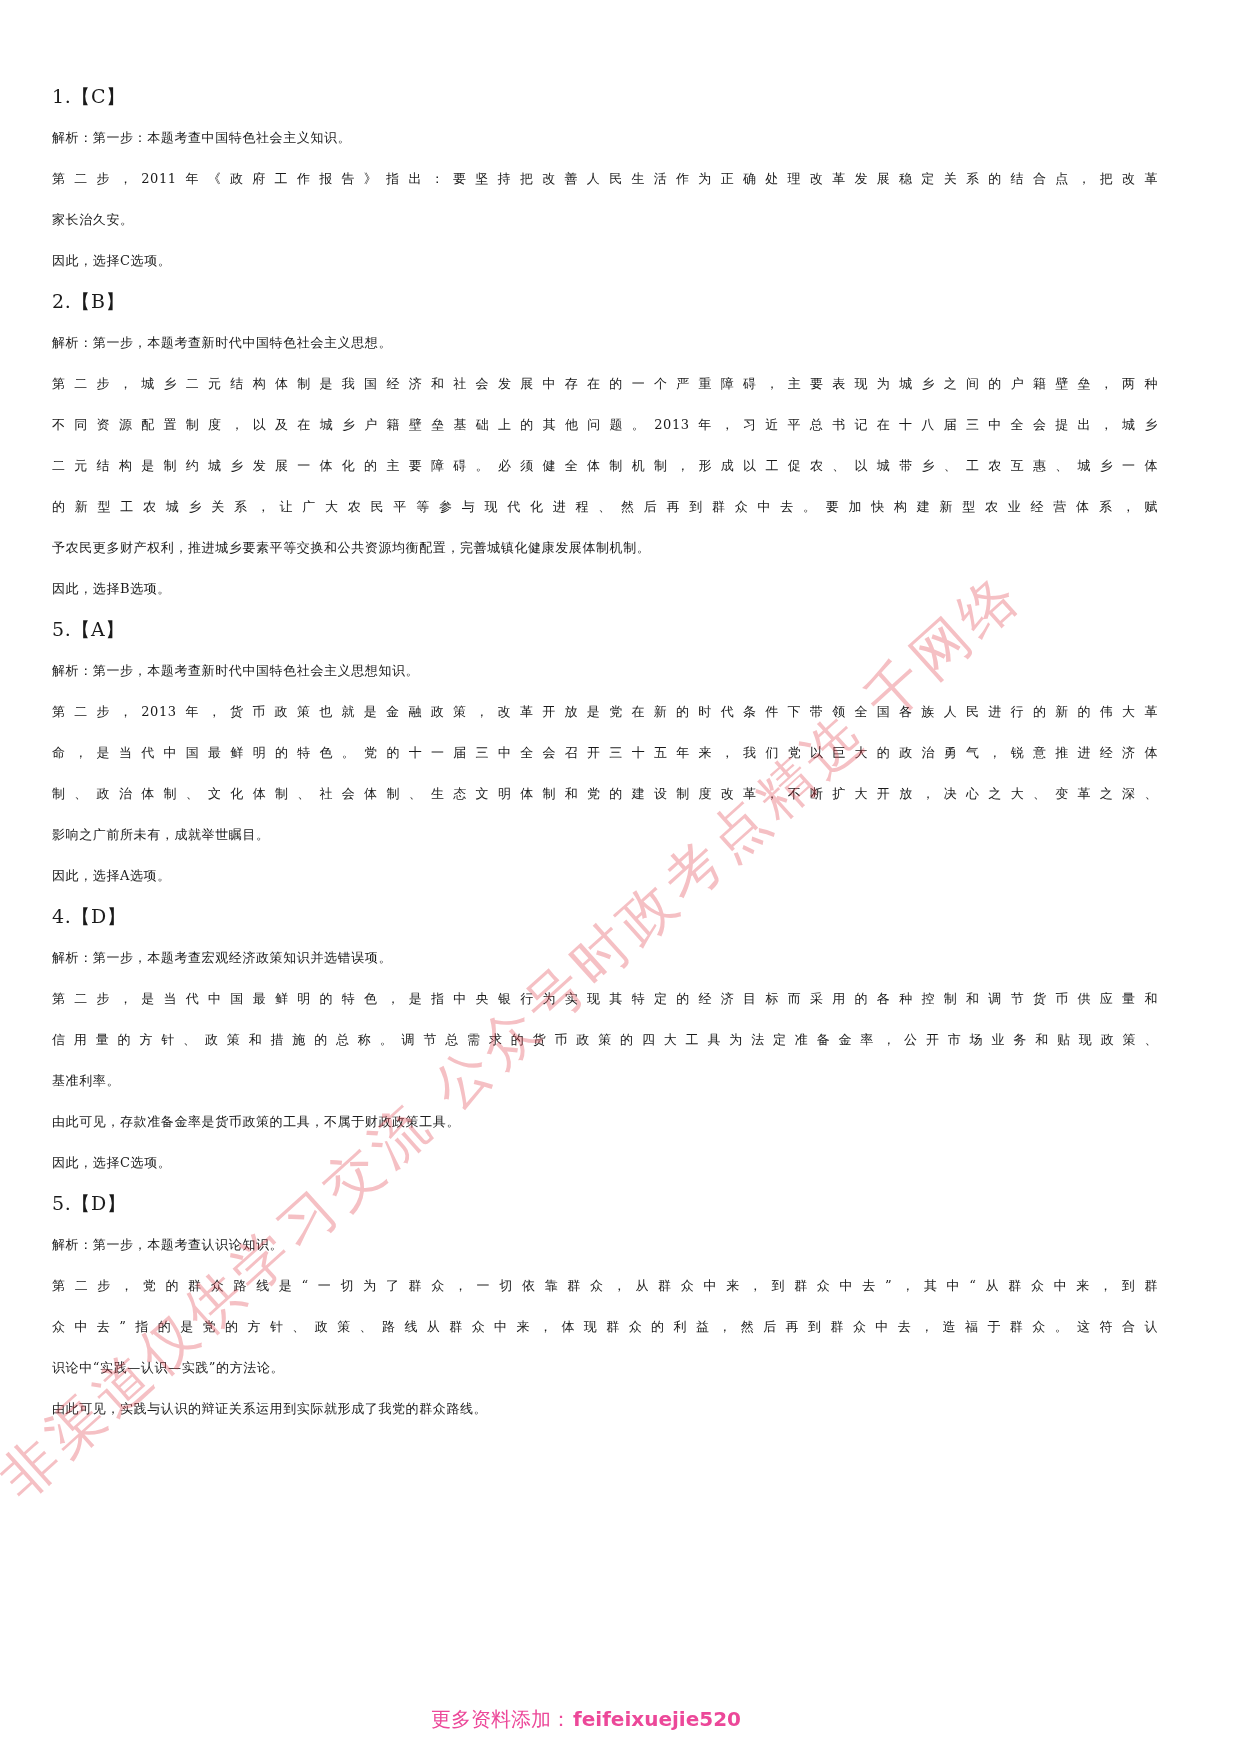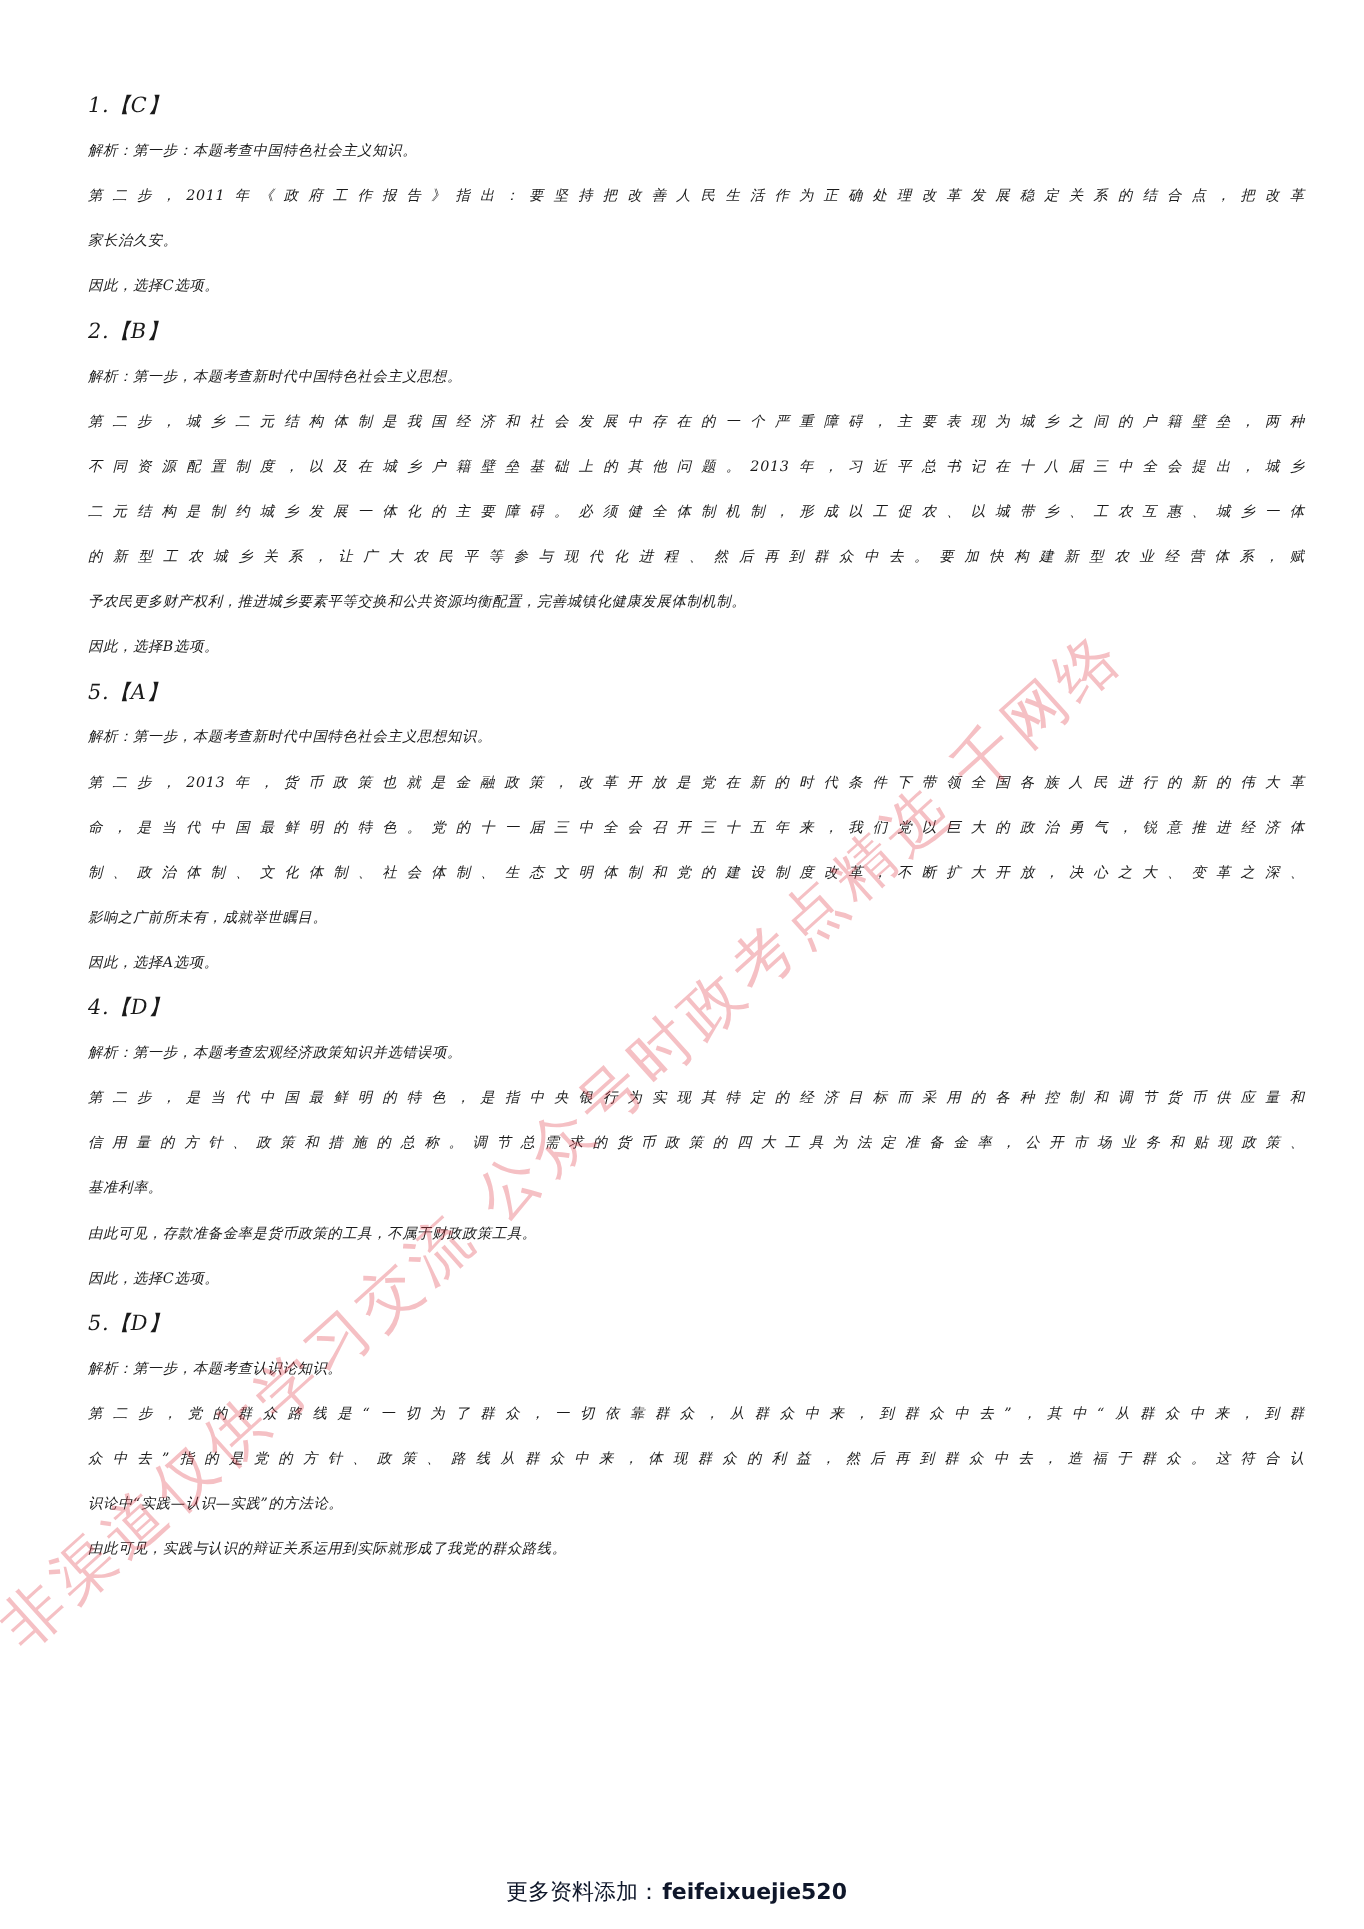--- a/index.html
+++ b/index.html
@@ -10,24 +10,23 @@
     body {
       width: 1240px;
       height: 1754px;
       position: relative;
       overflow: hidden;
       font-family: "DejaVu Serif", "Liberation Serif", serif;
       color: #1a1a1a;
     }
     .page {
       position: absolute;
-      left: 80px;
+      left: 52px;
       top: 76px;
       width: 1106px;
-      font-style: italic;
     }
     .line {
       font-size: 13px;
       line-height: 41px;
       height: 41px;
       white-space: nowrap;
       letter-spacing: 0.6px;
       text-align: justify;
       text-align-last: justify;
     }
@@ -40,22 +39,21 @@
       height: 41px;
       letter-spacing: 0.6px;
     }
     .footer {
       position: absolute;
       left: 0;
       width: 1172px;
       top: 1706px;
       text-align: center;
       font-size: 20px;
-      color: #0f172a;
-      padding-left: 29px;
+      color: #ec4899;
     }
     .footer .label {
       font-family: "DejaVu Serif", "Liberation Serif", serif;
     }
     .footer .handle {
       font-family: "DejaVu Sans", "Liberation Sans", sans-serif;
       font-weight: bold;
       margin-left: 2px;
     }
     .watermark {

